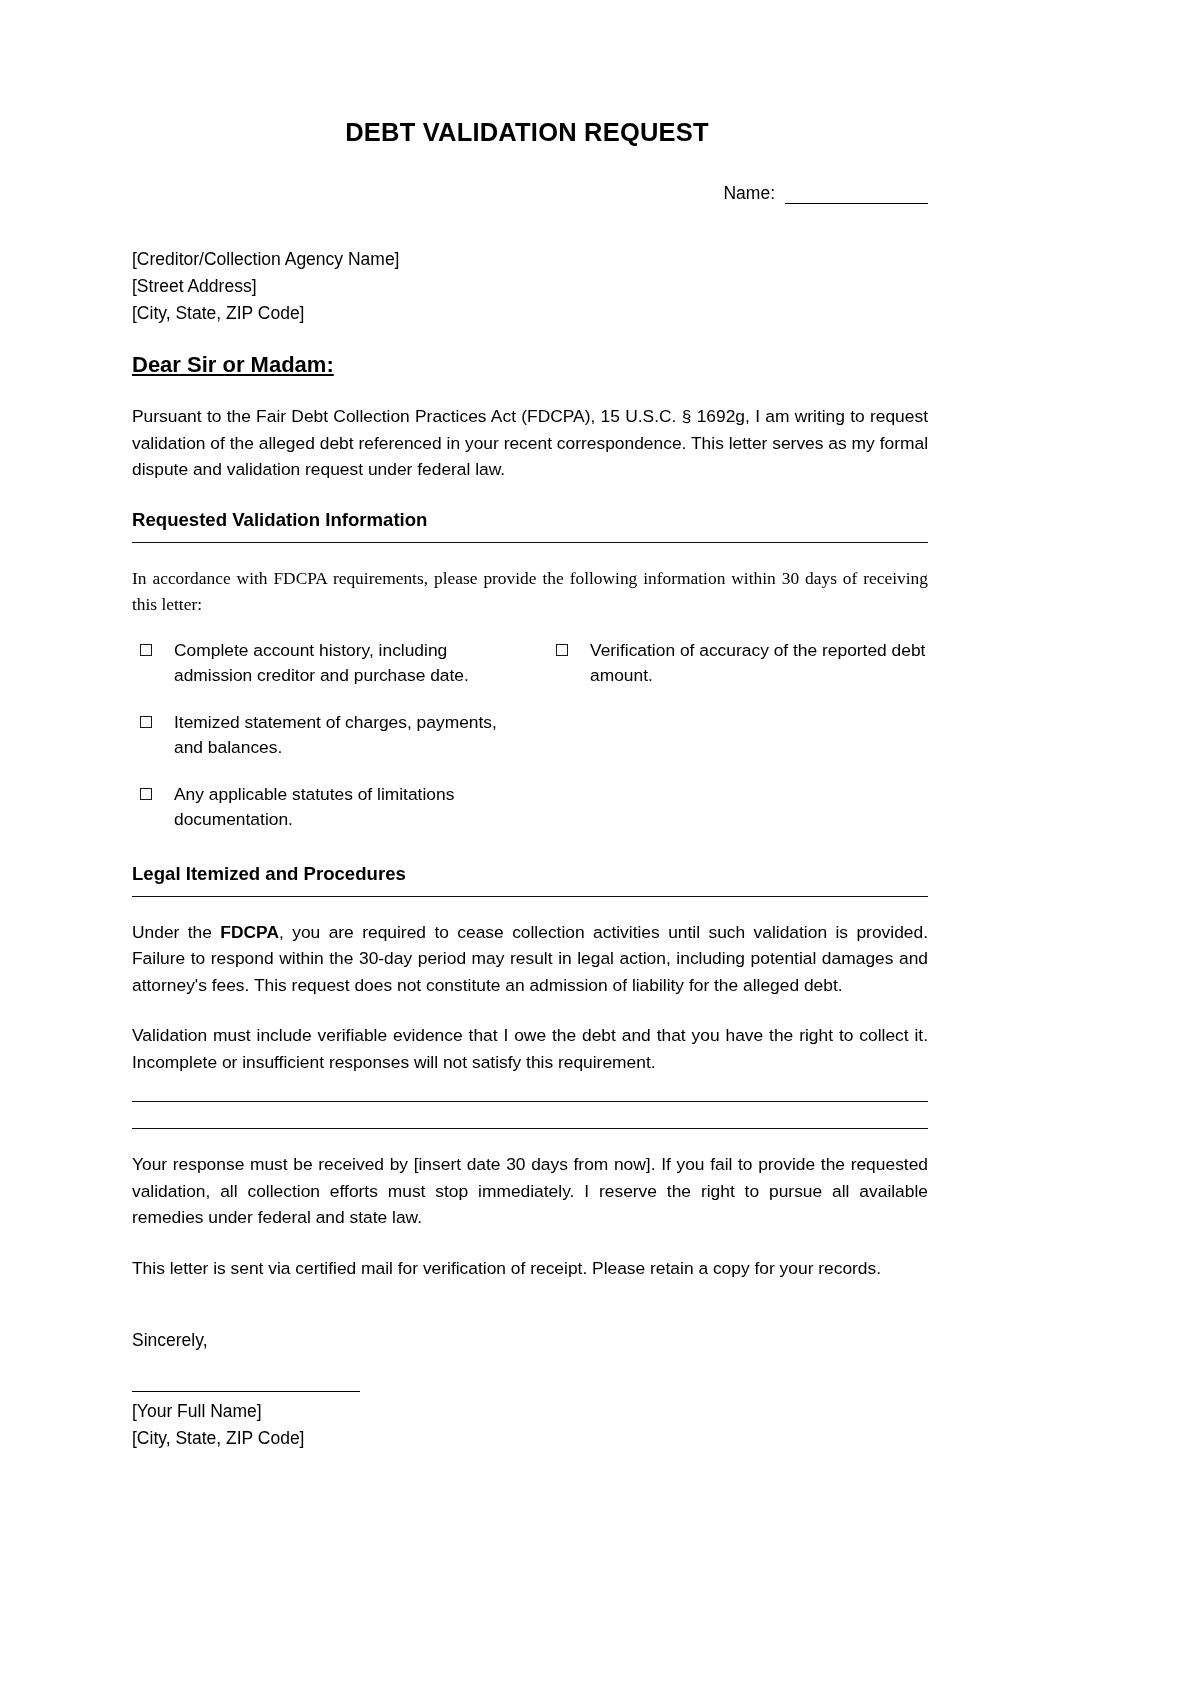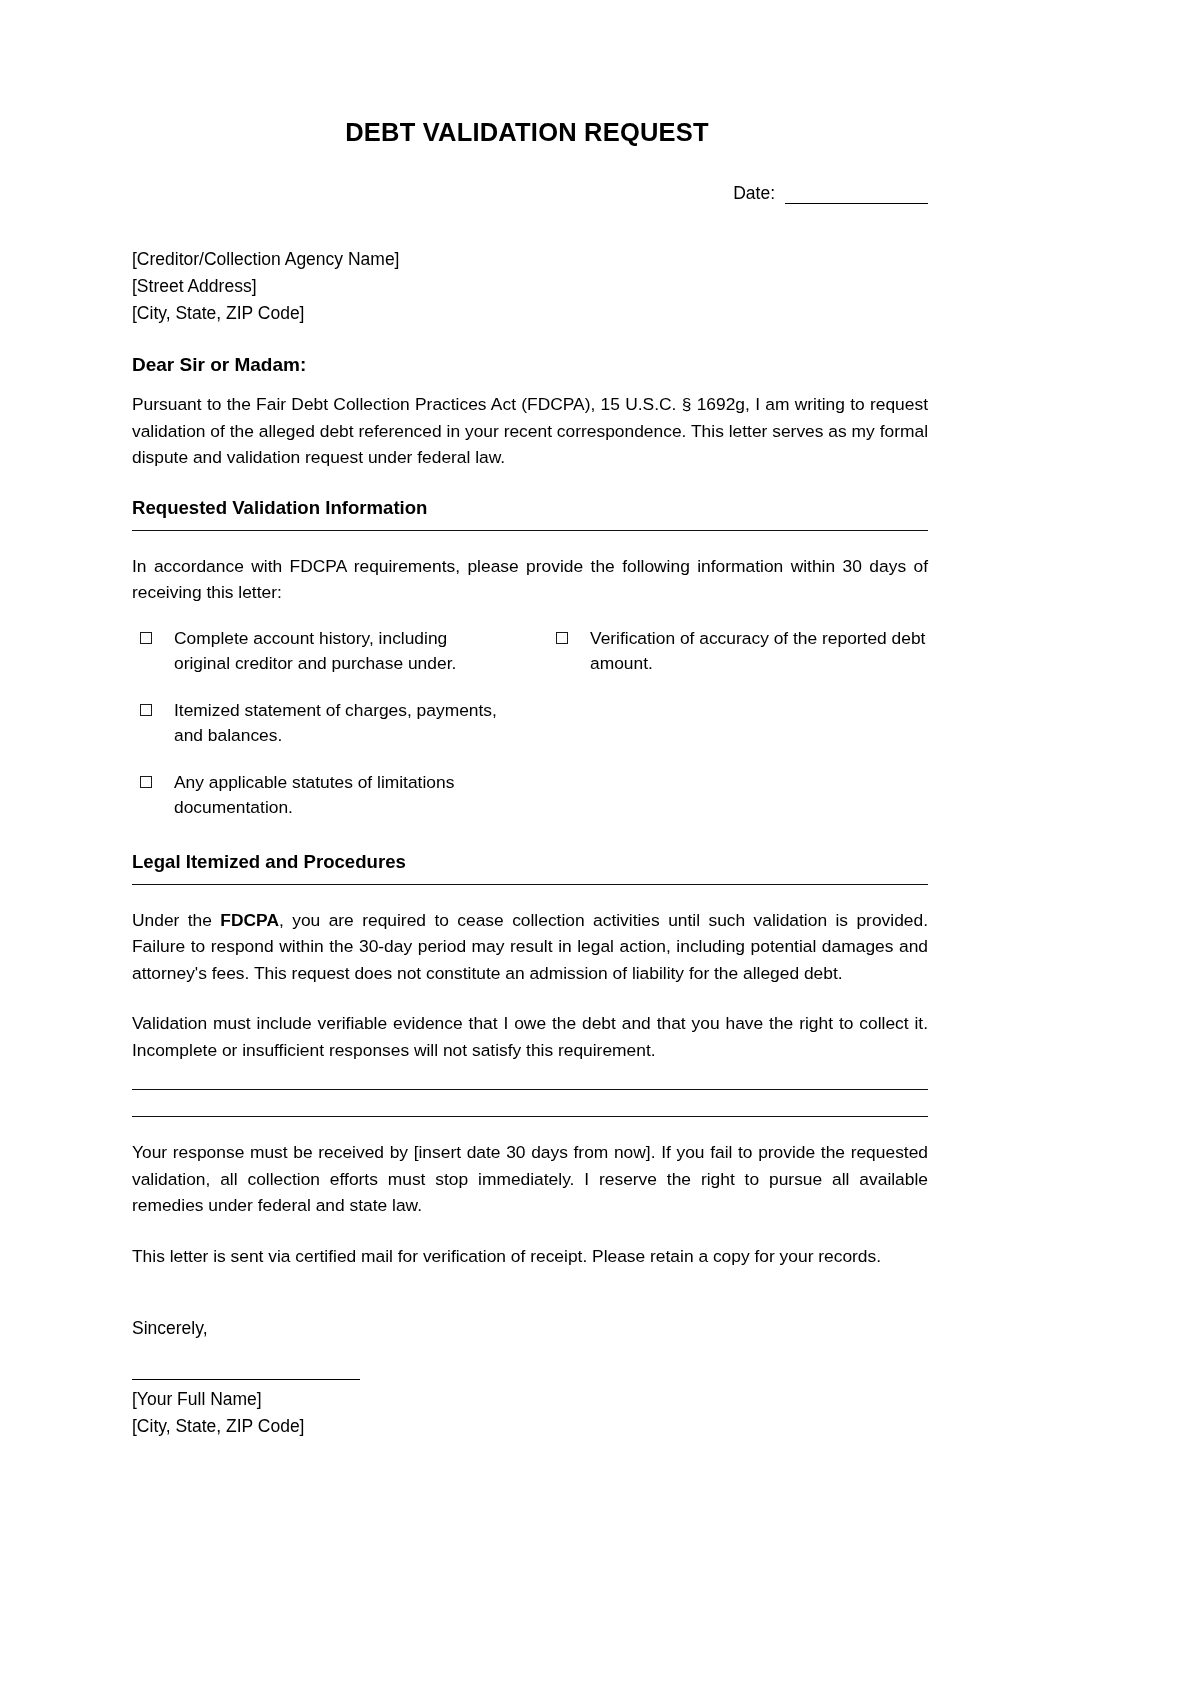--- a/index.html
+++ b/index.html
@@ -49,33 +49,35 @@
   }
   .addr-block {
     margin: 0 0 22px 0;
   }
   .addr-line {
     font-size: 17.5px;
     line-height: 27px;
     white-space: pre;
   }
   .salutation {
-    font-size: 19px;
-    font-weight: bold;
-    margin: 26px 0 14px 0;
+    font-size: 22px;
+    font-weight: bold;
+    margin: 26px 0 26px 0;
     line-height: 24px;
+    text-decoration: underline;
   }
   p.body-text {
     font-size: 17.4px;
     line-height: 26.5px;
     text-align: justify;
     margin: 0 0 24px 0;
   }
   p.body-text.tight {
     margin-bottom: 20px;
+    font-family: Liberation Serif, serif;
   }
   .section-head {
     font-size: 18.6px;
     font-weight: bold;
     margin: 6px 0 0 0;
     line-height: 26px;
   }
   .rule {
     border: 0;
     border-top: 1.7px solid #111;
@@ -134,21 +136,21 @@
   }
 </style>
 </head>
 <body>
 
 <div class="page">
 
   <h1 class="doc-title">DEBT VALIDATION REQUEST</h1>
 
   <div class="date-row">
-    <span class="date-label">Date:</span>
+    <span class="date-label">Name:</span>
     <span class="date-blank"></span>
   </div>
 
   <div class="addr-block">
     <div class="addr-line">[Creditor/Collection Agency Name]</div>
     <div class="addr-line">[Street Address]</div>
     <div class="addr-line">[City, State, ZIP Code]</div>
   </div>
 
   <div class="salutation">Dear Sir or Madam:</div>
@@ -157,21 +159,21 @@
 
   <div class="section-head">Requested Validation Information</div>
   <hr class="rule">
 
   <p class="body-text tight">In accordance with FDCPA requirements, please provide the following information within 30 days of receiving this letter:</p>
 
   <div class="check-grid">
     <div class="check-col left">
       <div class="check-item">
         <span class="checkbox"></span>
-        <span class="check-label">Complete account history, including original creditor and purchase under.</span>
+        <span class="check-label">Complete account history, including admission creditor and purchase date.</span>
       </div>
       <div class="check-item">
         <span class="checkbox"></span>
         <span class="check-label">Itemized statement of charges, payments, and balances.</span>
       </div>
       <div class="check-item">
         <span class="checkbox"></span>
         <span class="check-label">Any applicable statutes of limitations documentation.</span>
       </div>
     </div>

